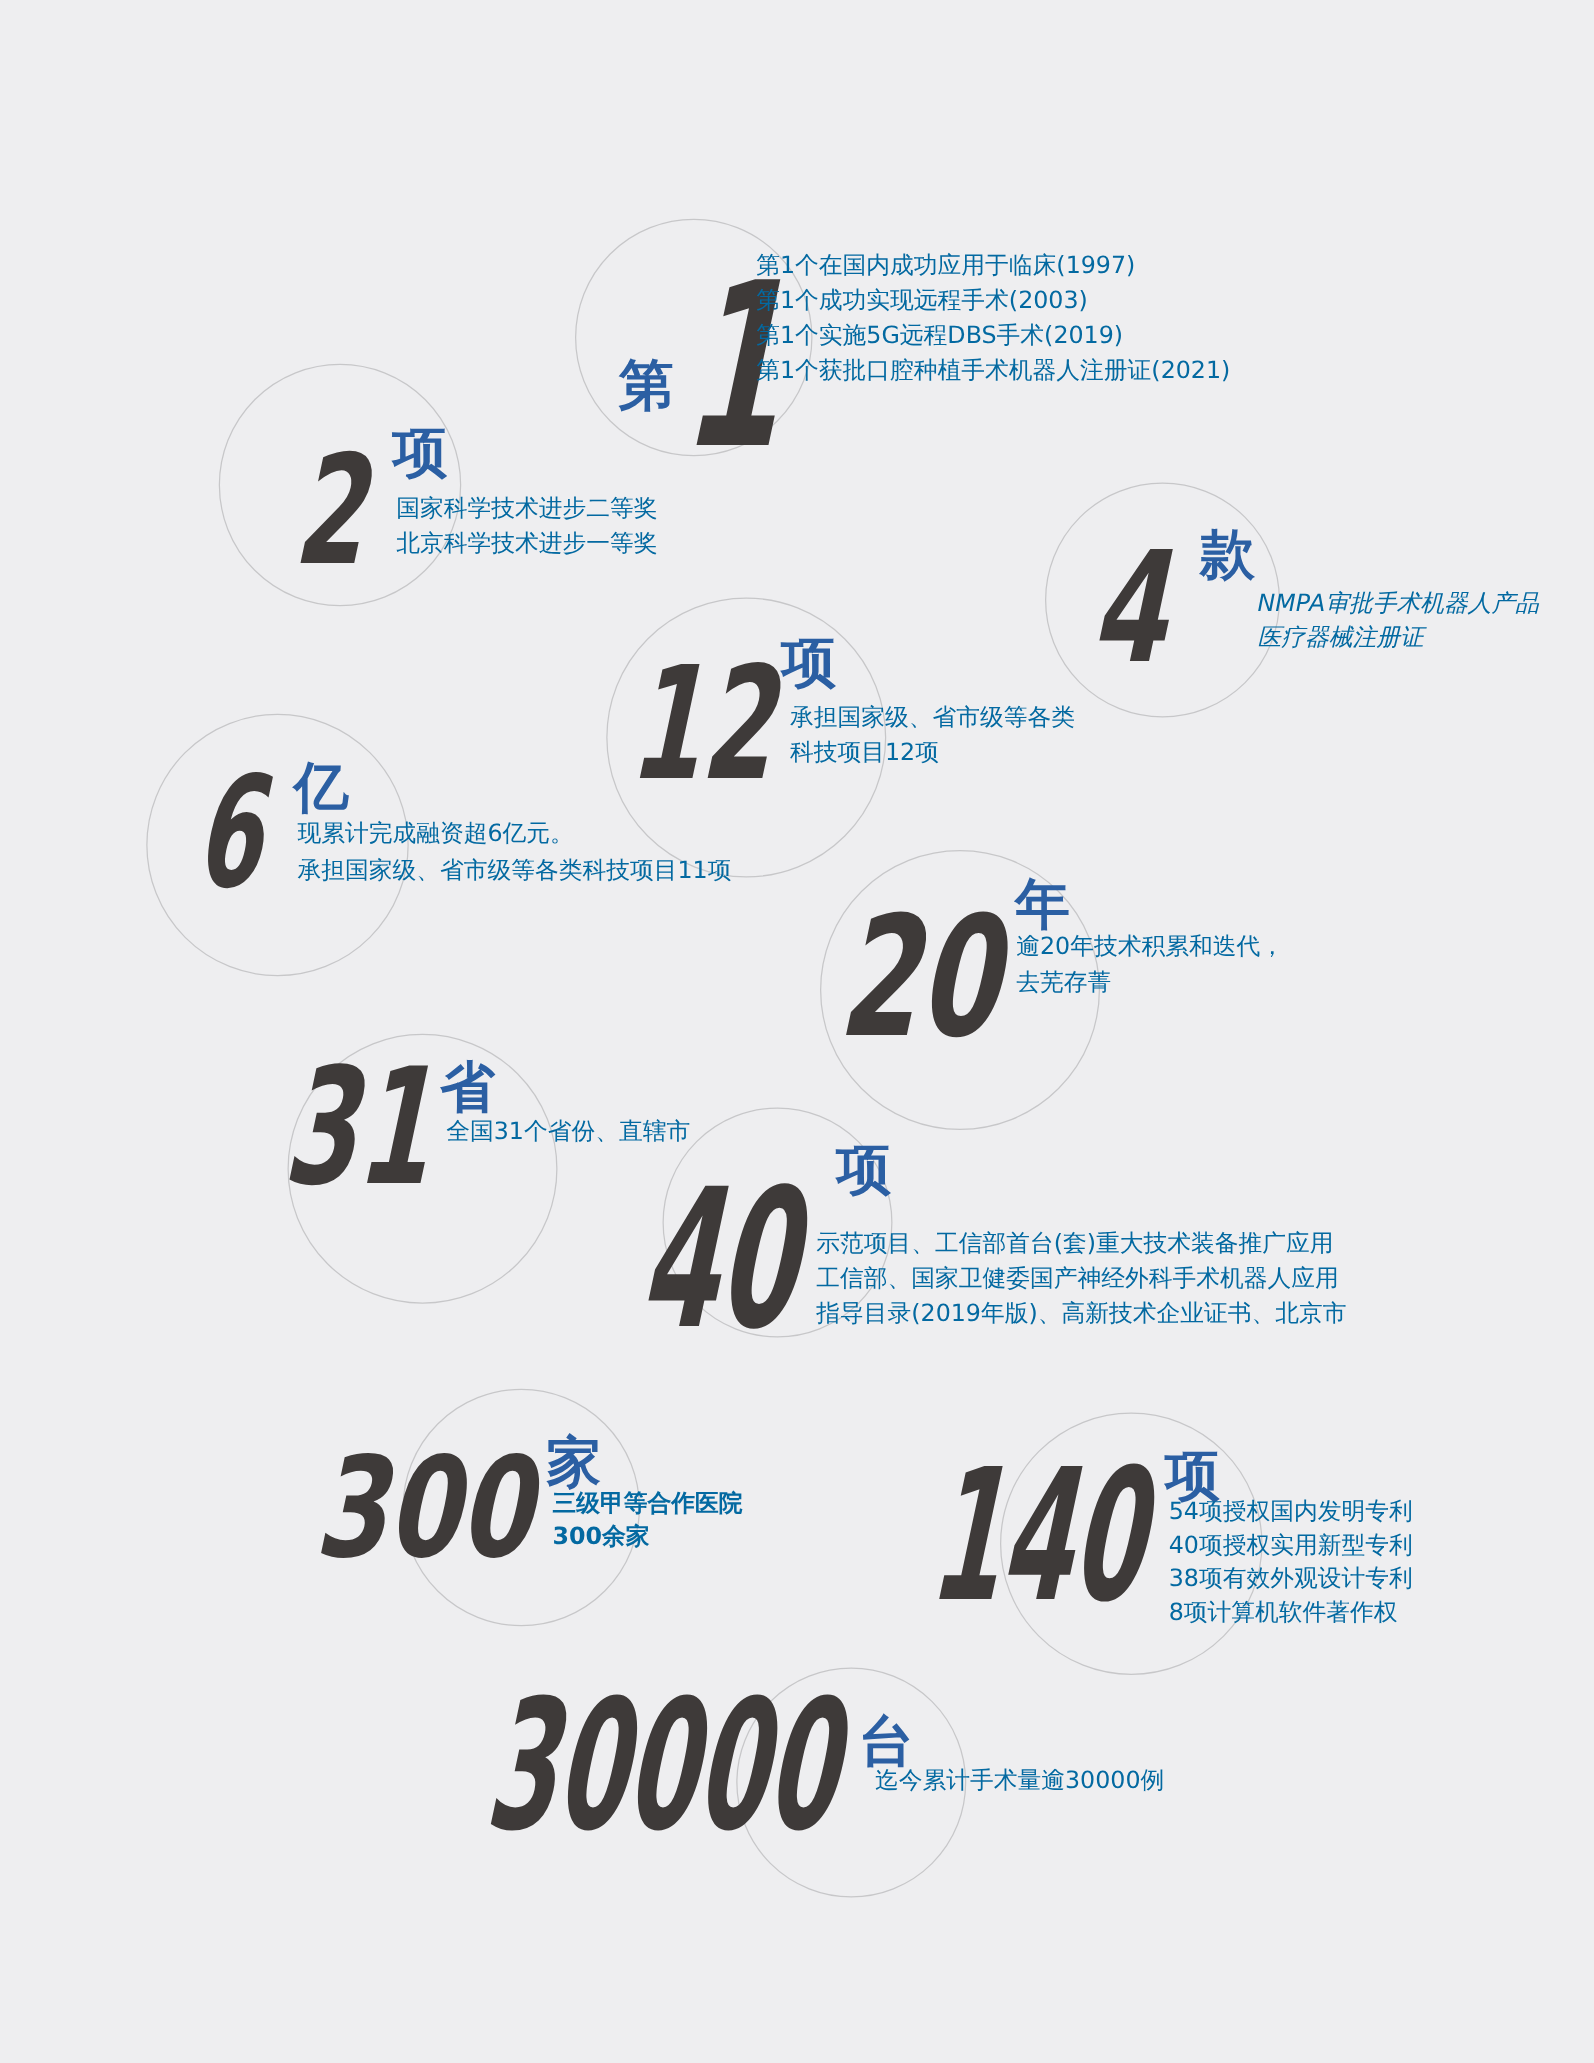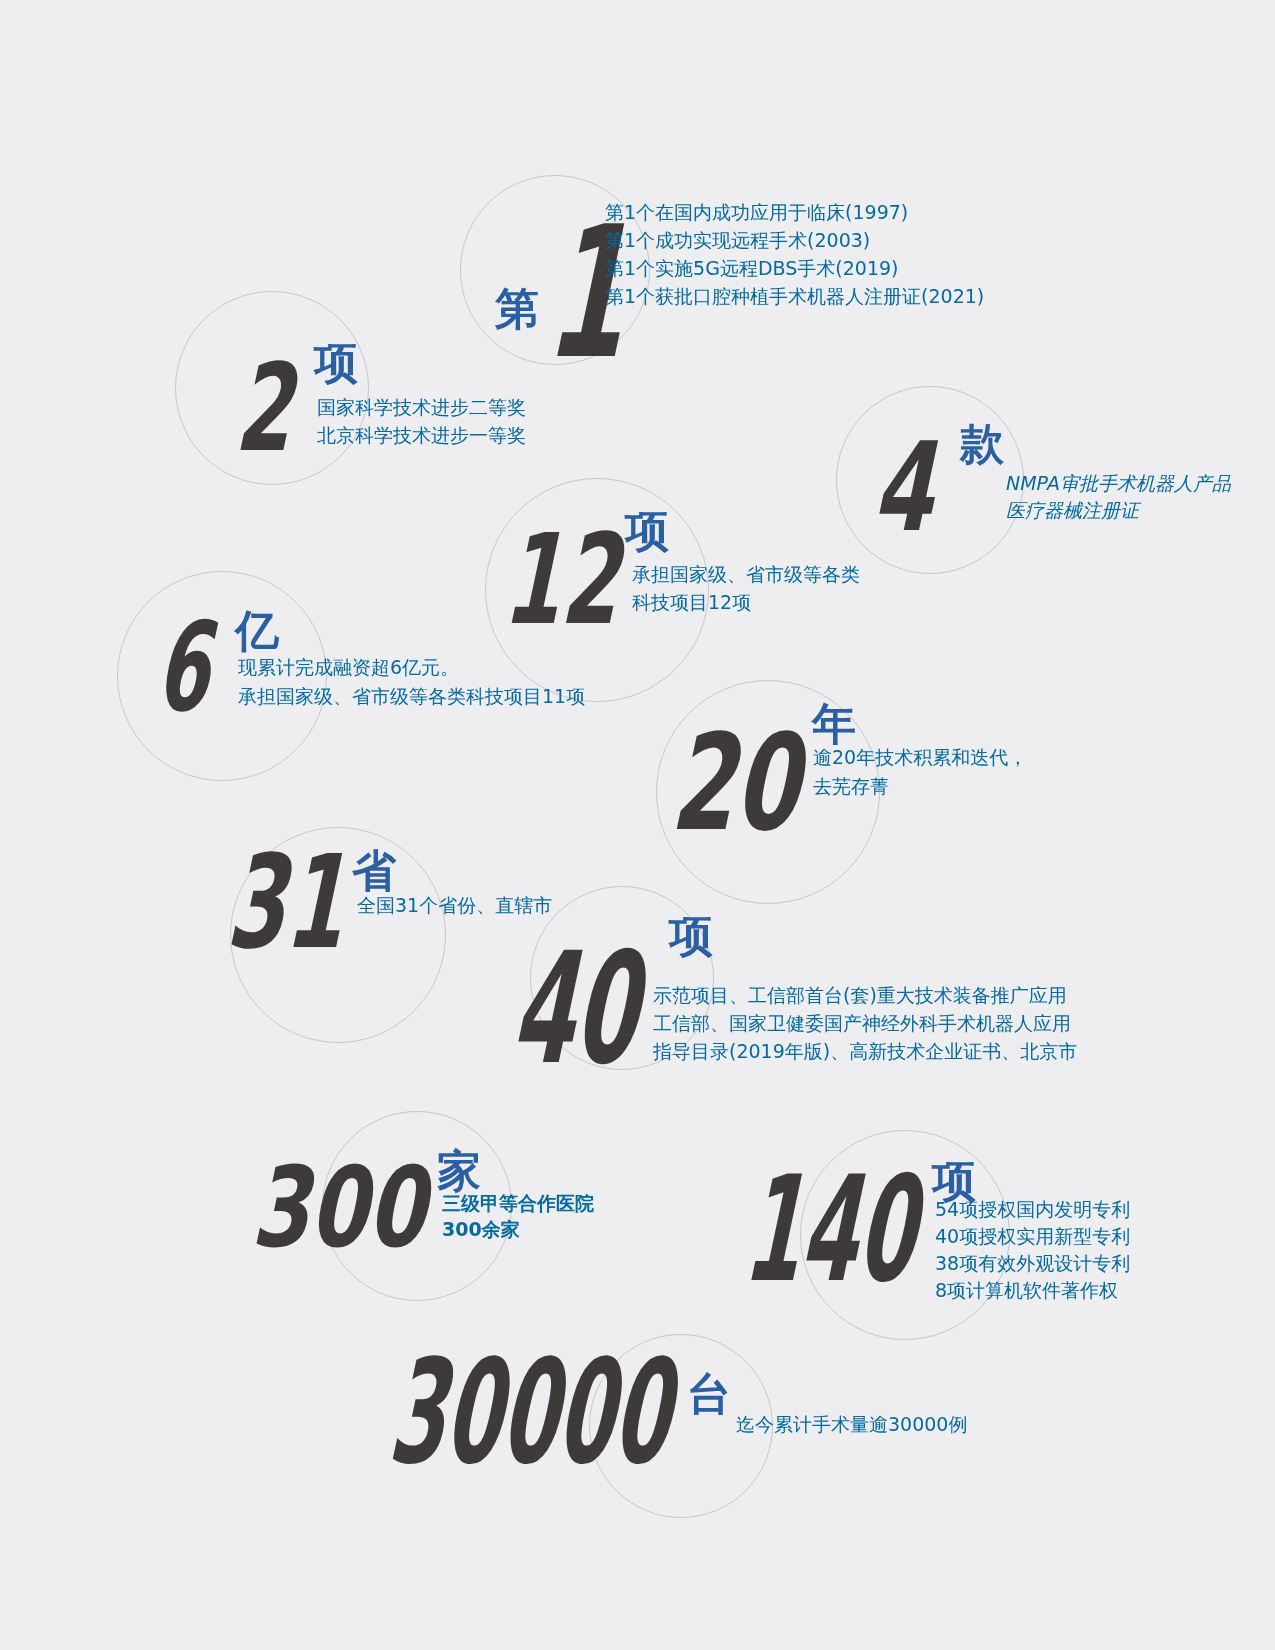--- a/index.html
+++ b/index.html
@@ -127,18 +127,18 @@
       <div>40项授权实用新型专利</div>
       <div>38项有效外观设计专利</div>
       <div>8项计算机软件著作权</div>
     </div>
   </div>
 
   <div>
     <div class="circle" style="left:589px;top:1334px;width:184px;height:184px;"></div>
     <div class="num" style="left:382px;top:1340px;font-size:144px;transform:skewX(-12deg) scaleX(0.56);">30000</div>
     <div class="unit" style="left:687px;top:1372px;">台</div>
-    <div class="desc" style="left:700px;top:1410px;margin-left:36px;">
+    <div class="desc" style="left:700px;top:1410px;">
       <div>迄今累计手术量逾30000例</div>
     </div>
   </div>
 
 </div>
 
 </body></html>

